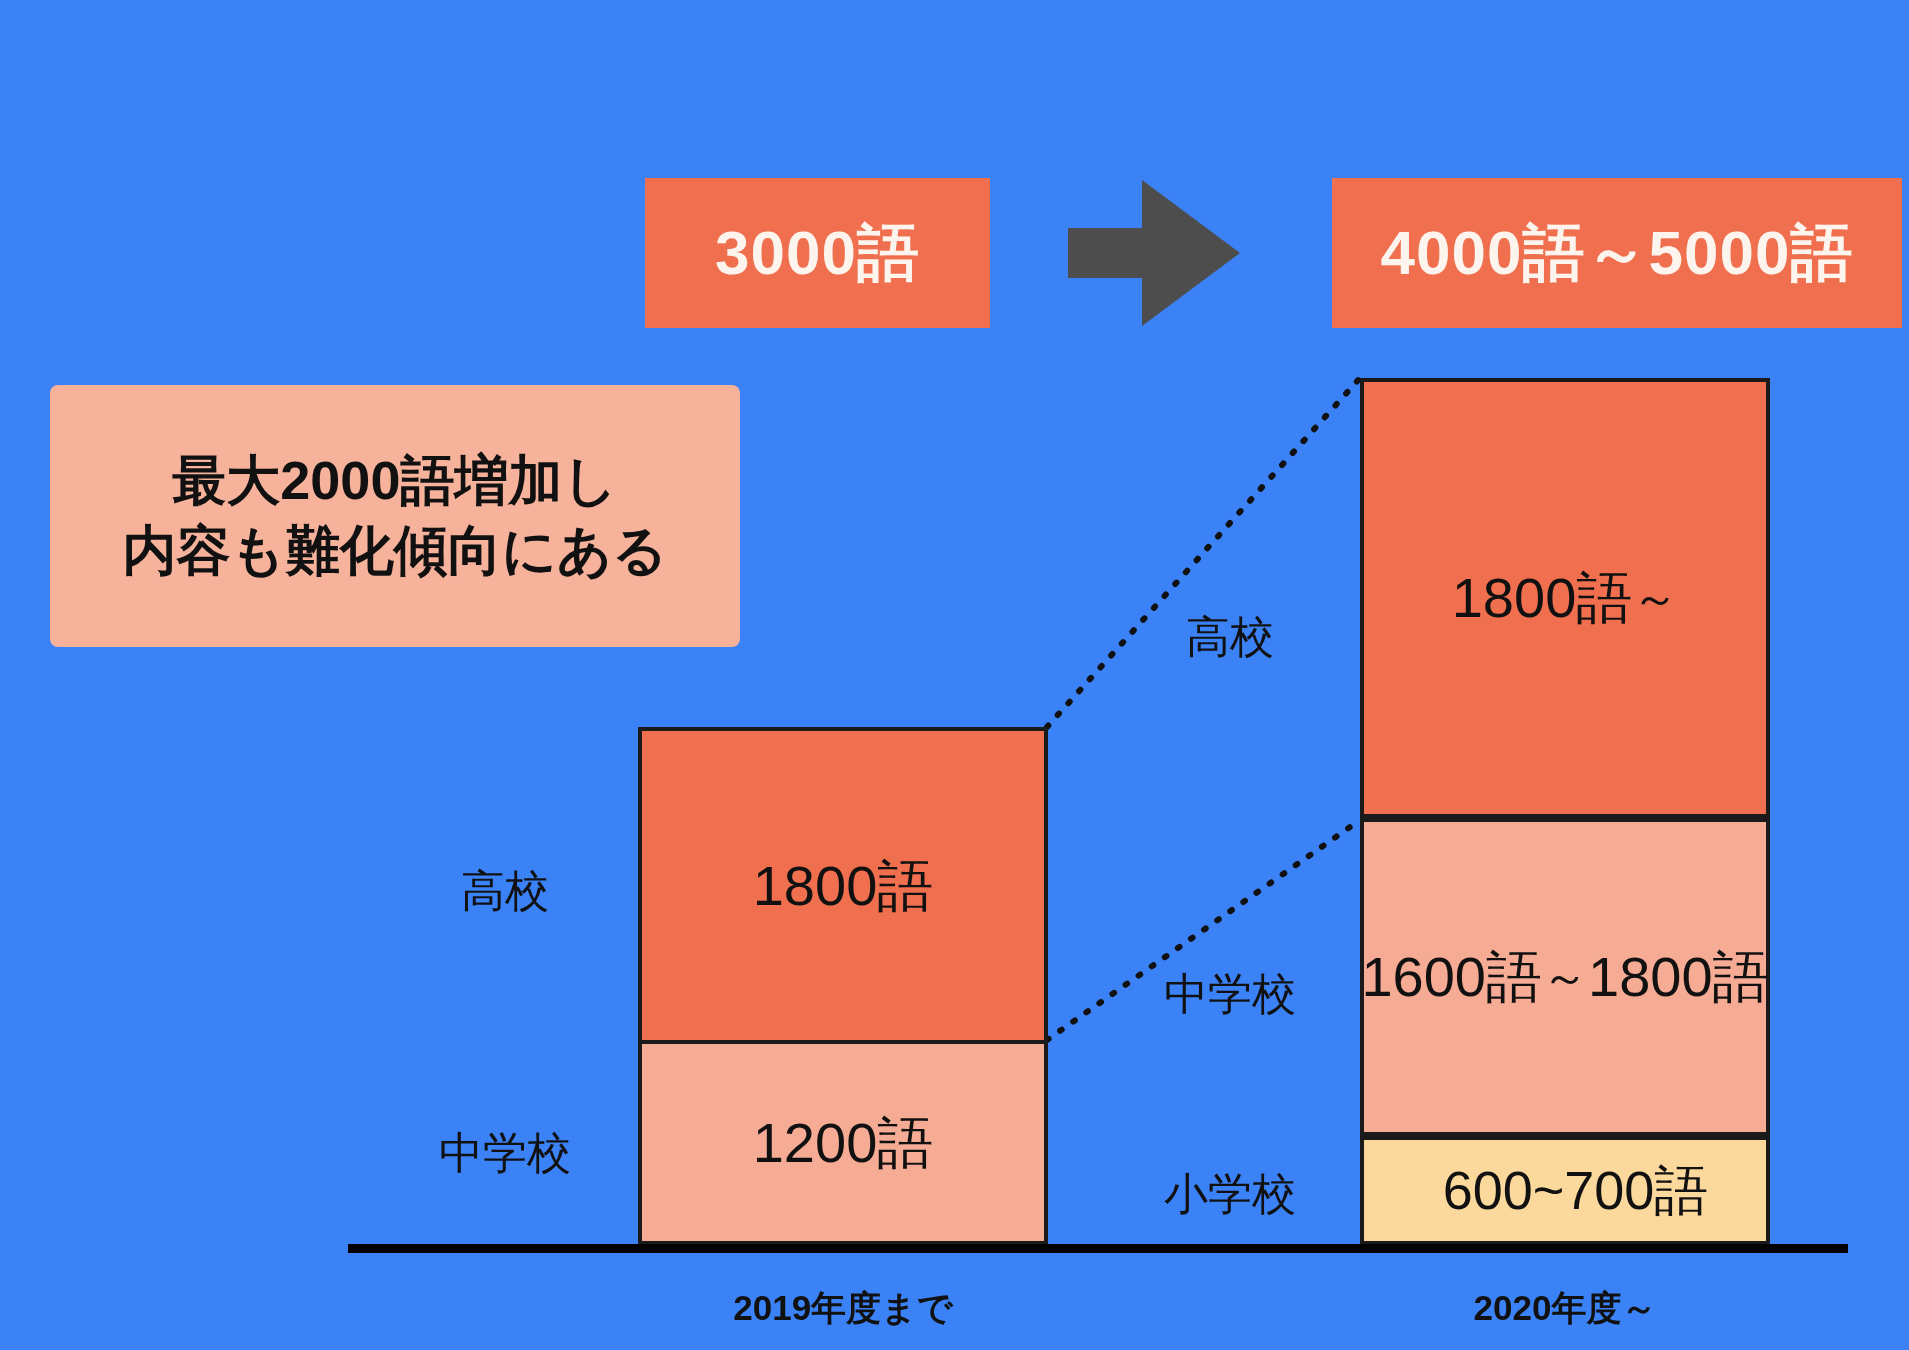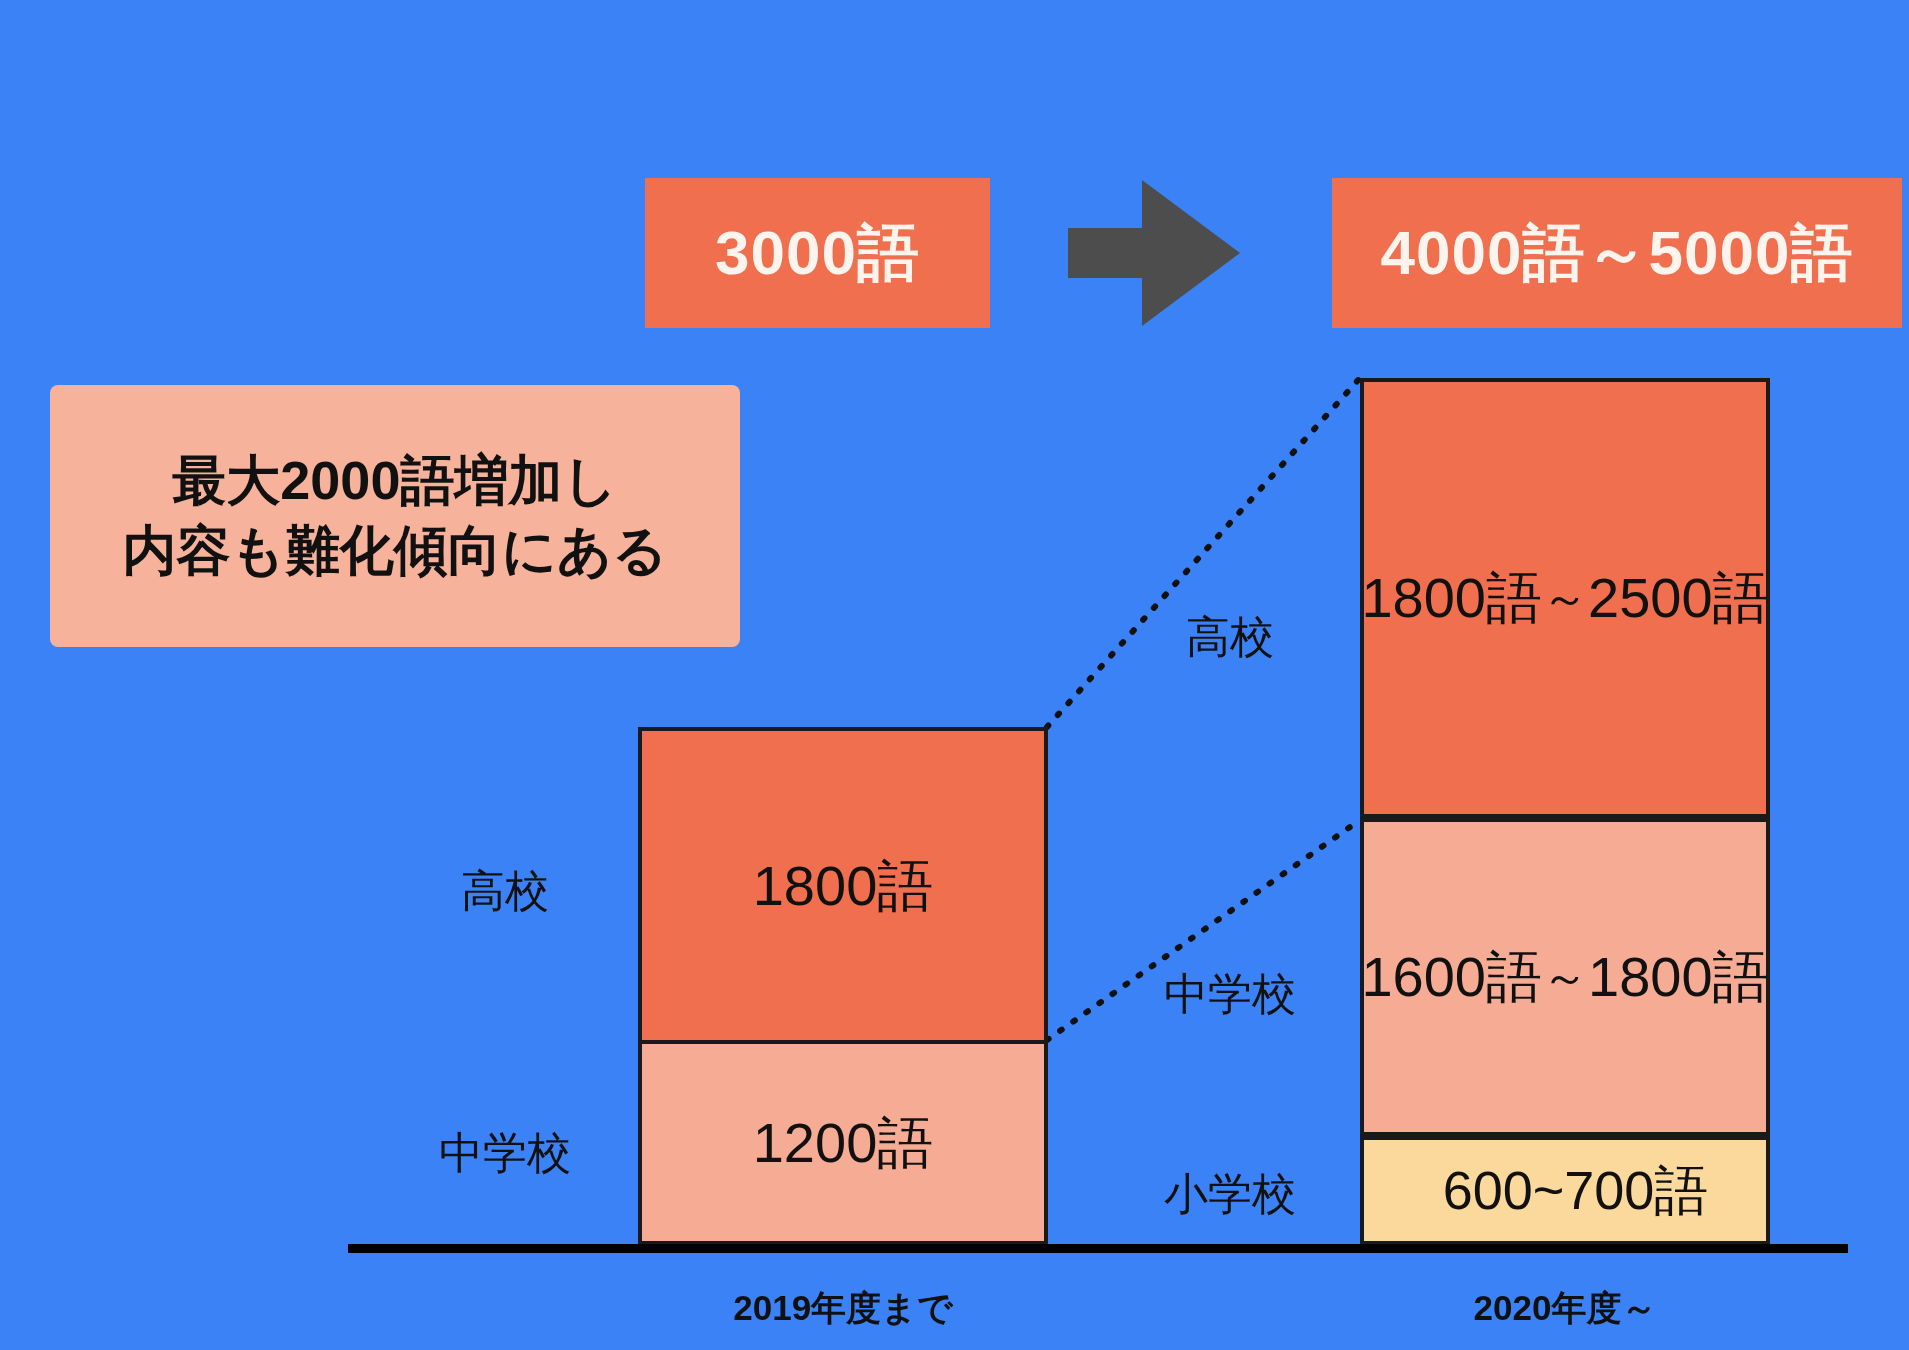--- a/index.html
+++ b/index.html
@@ -185,21 +185,20 @@
     <span>高校</span>
   </div>
   <div class="cat-label" style="left:420px; top:1124px; width:170px;">
     <span>中学校</span>
   </div>
 
   <div class="bar-stack" id="stack-right">
     <div class="seg" style="left:1360px; top:378px; width:410px; height:440px; background:#ef6f4e;">
       <span class="val">1800語</span>
       <span class="tilde">～</span>
-      <span class="val">2500語</span>
     </div>
     <div class="seg" style="left:1360px; top:818px; width:410px; height:318px; background:#f6ab94;">
       <span class="val">1600語</span>
       <span class="tilde">～</span>
       <span class="val">1800語</span>
     </div>
     <div class="seg small" style="left:1360px; top:1136px; width:410px; height:109px; background:#fbd99c;padding-left:21px;">
       <span class="val">600~700語</span>
     </div>
   </div>

